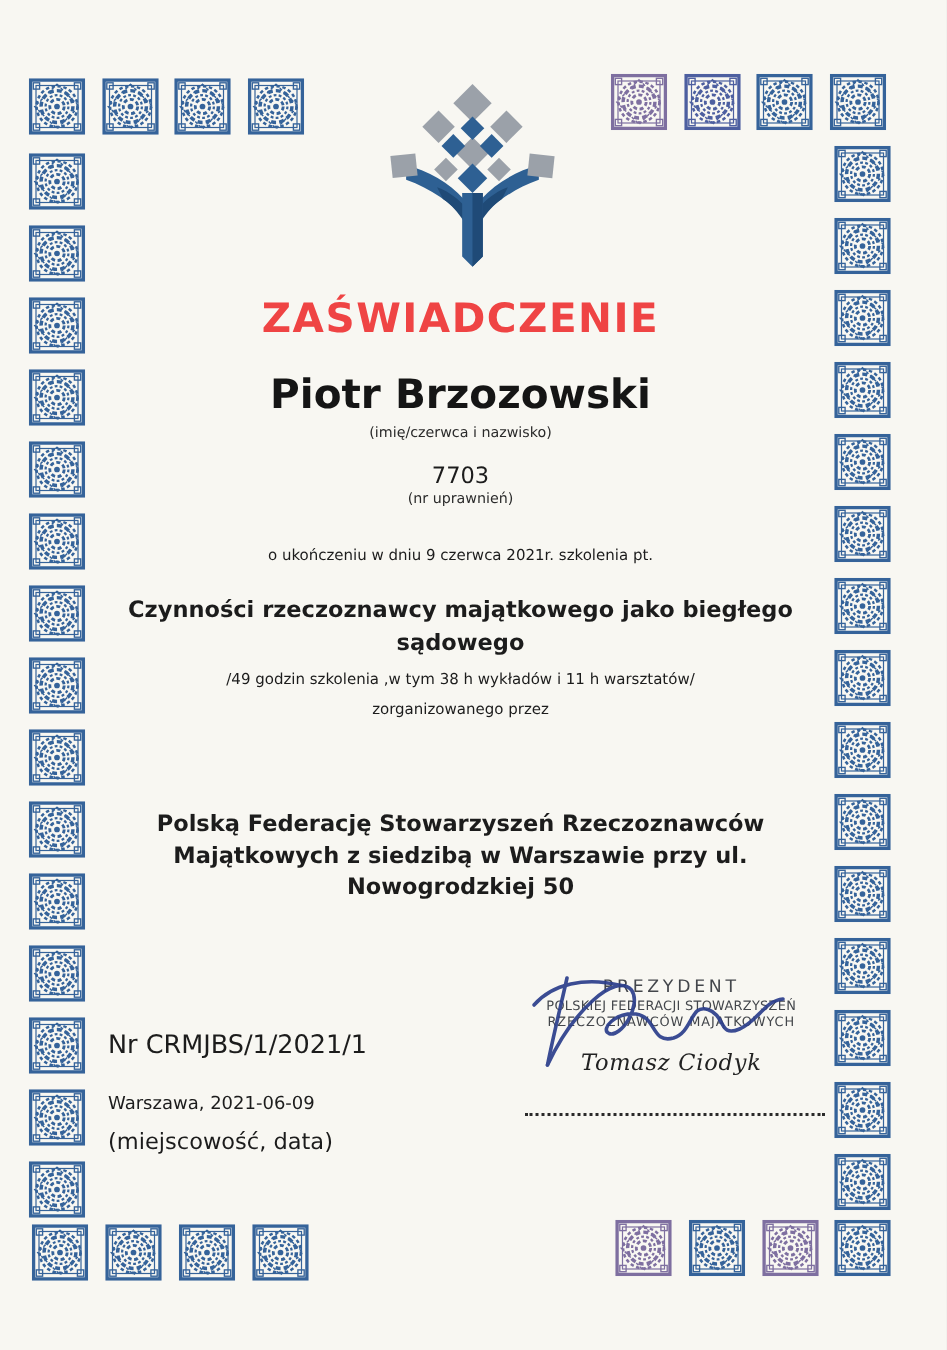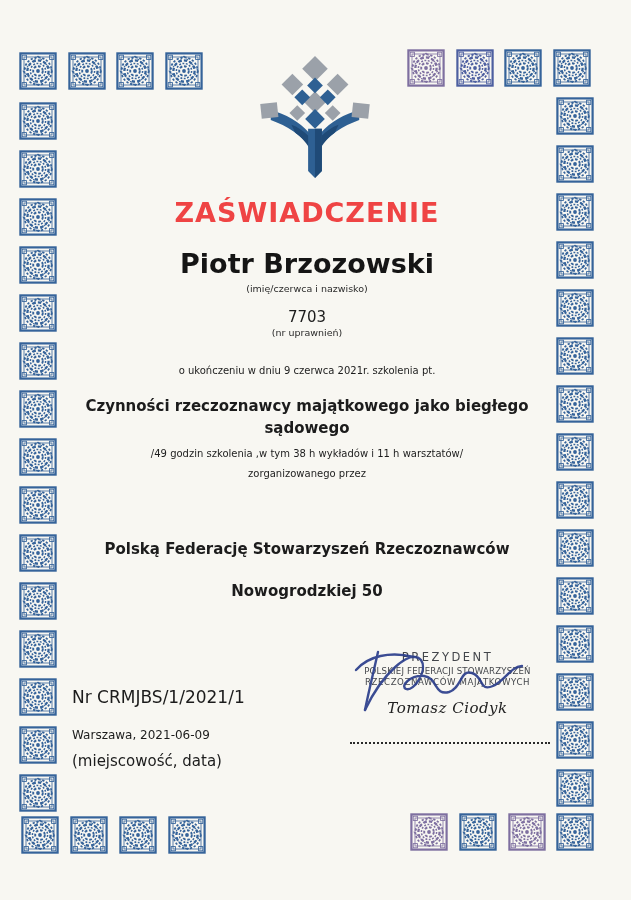--- a/index.html
+++ b/index.html
@@ -912,20 +912,21 @@
   <div class="center-col bold-line" style="top:396px;">Czynności rzeczoznawcy majątkowego jako biegłego</div>
 
   <div class="center-col bold-line" style="top:418px;">sądowego</div>
 
   <div class="center-col body-line" style="top:448px;">/49 godzin szkolenia ,w tym 38 h wykładów i 11 h warsztatów/</div>
 
   <div class="center-col body-line" style="top:468px;">zorganizowanego przez</div>
 
   <div class="center-col bold-line" style="top:539px;">Polską Federację Stowarzyszeń Rzeczoznawców</div>
 
+  <div class="center-col bold-line" style="top:560px;">Majątkowych z siedzibą w Warszawie przy ul.</div>
 
   <div class="center-col bold-line" style="top:581px;">Nowogrodzkiej 50</div>
 
   <div class="stamp">
     <div class="l1">PREZYDENT</div>
     <div class="l2">POLSKIEJ FEDERACJI STOWARZYSZEŃ</div>
     <div class="l3">RZECZOZNAWCÓW MAJĄTKOWYCH</div>
   </div>
 
   <div class="sig-svg">

